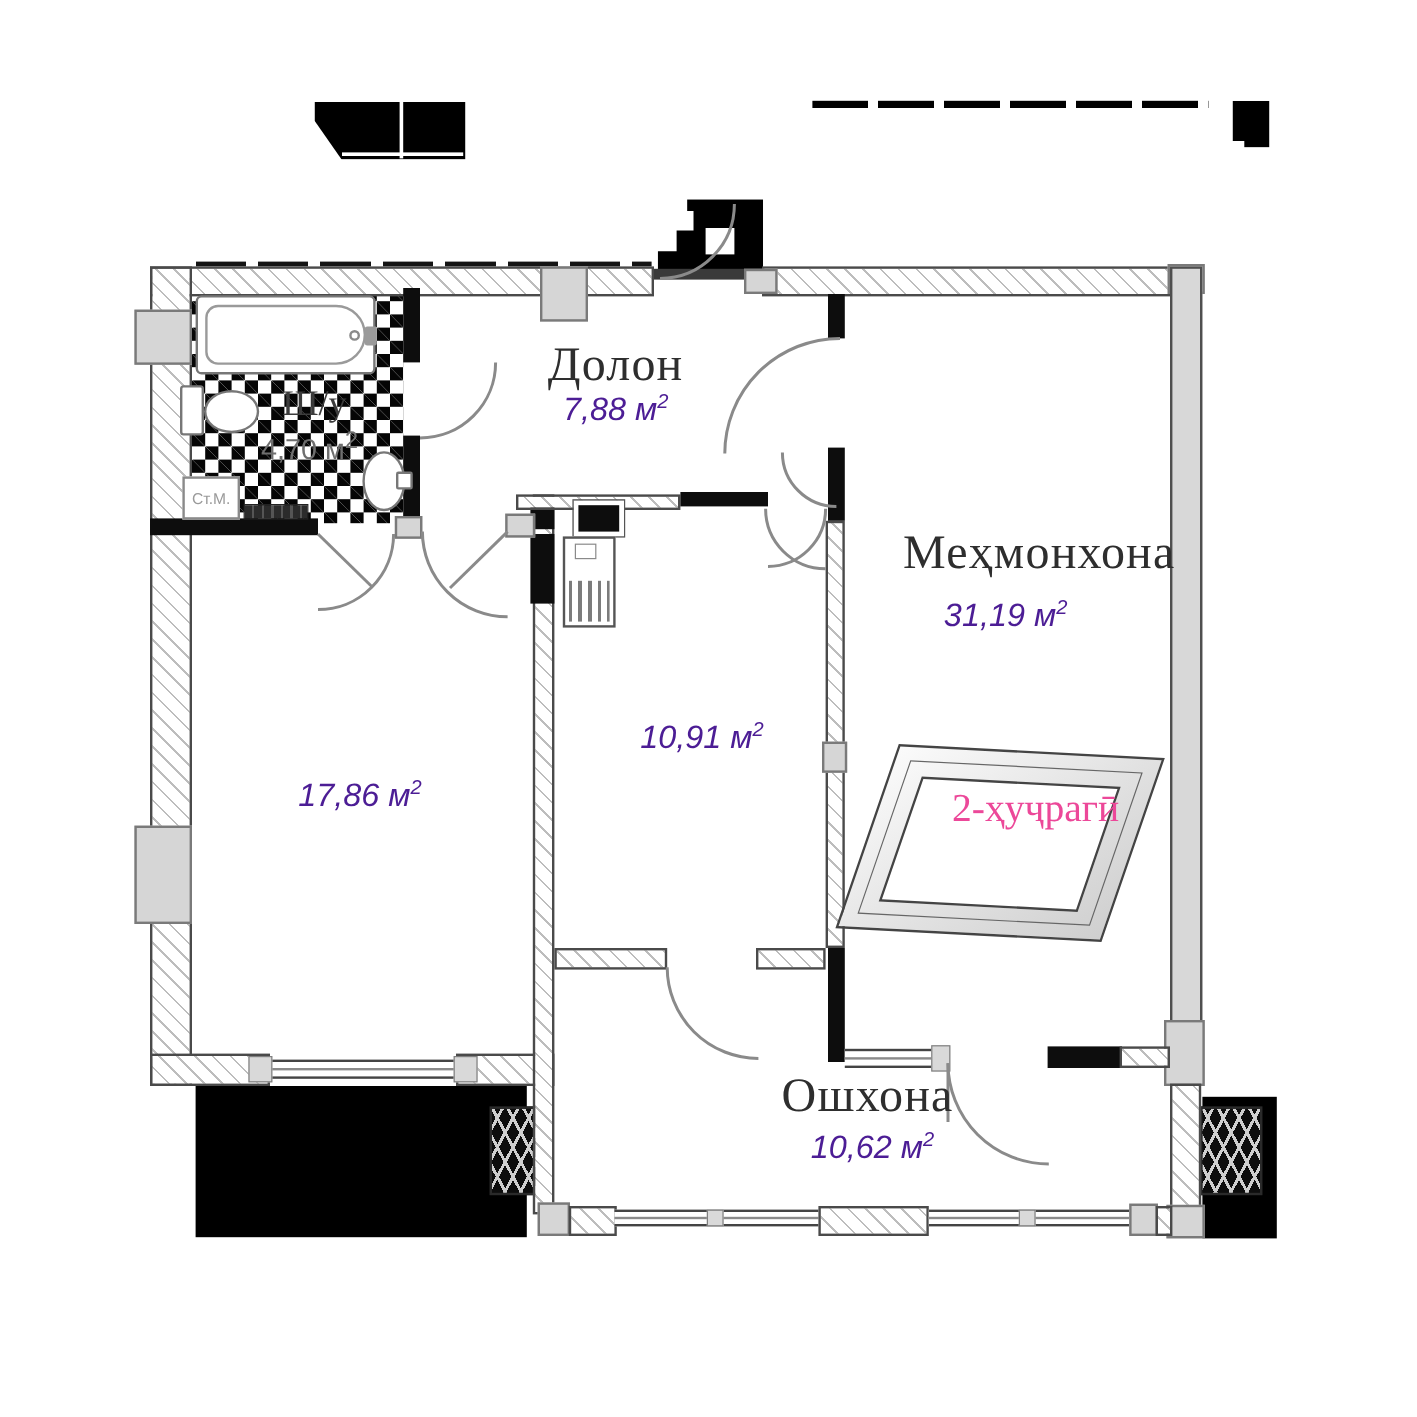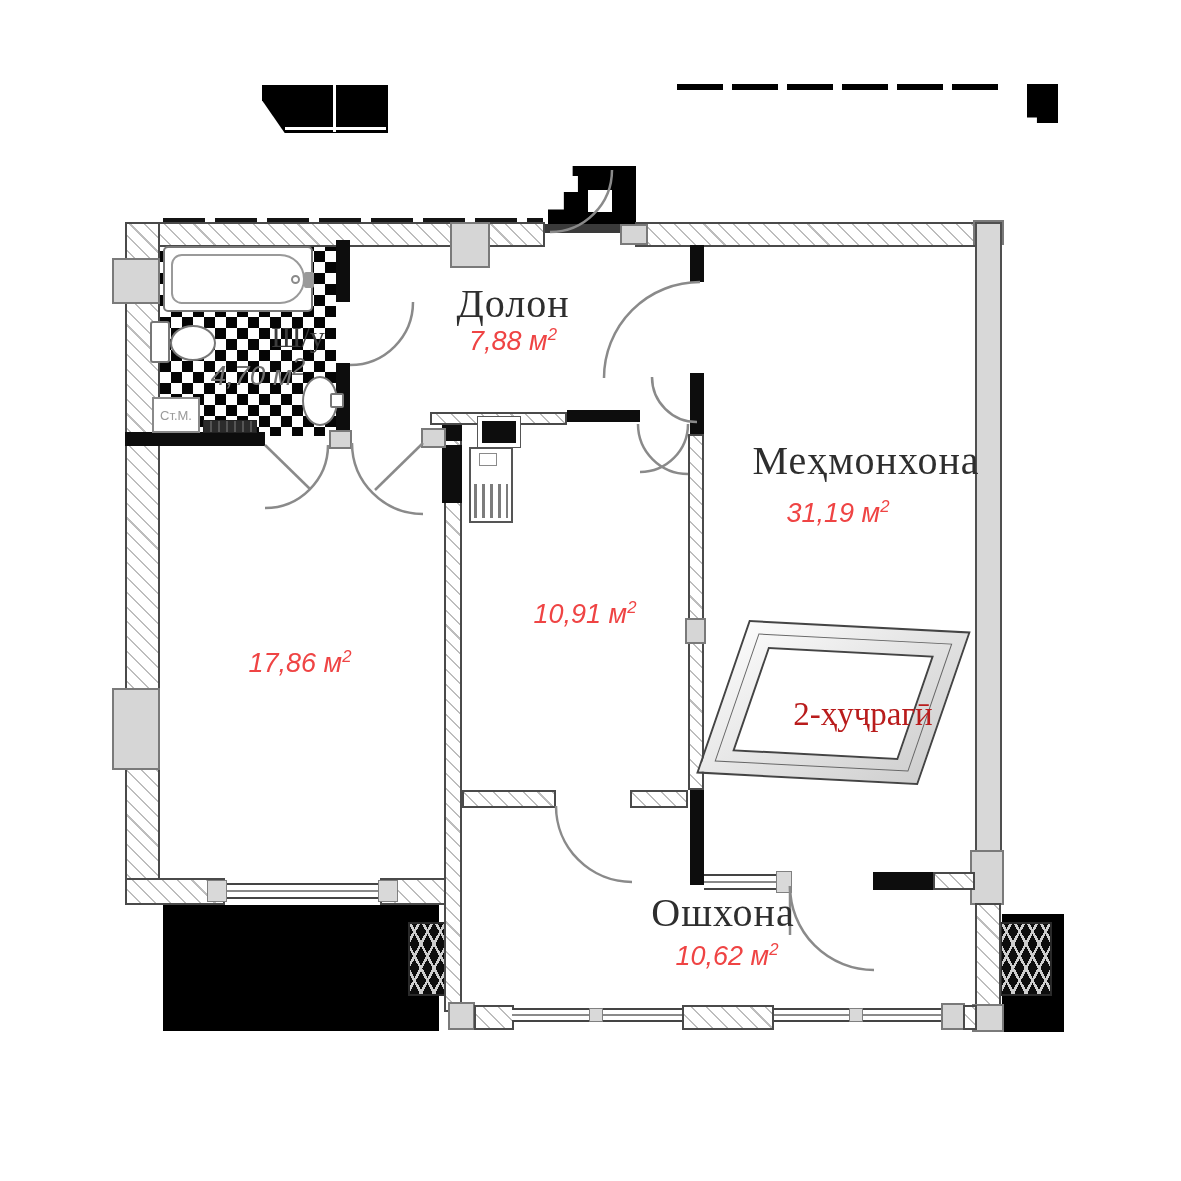--- a/index.html
+++ b/index.html
@@ -27,39 +27,39 @@
   
   .lat{background-color:#0d0d0d;
     background-image:repeating-linear-gradient(62deg,transparent 0 9px,#cfcfcf 9px 11.5px),
                      repeating-linear-gradient(-62deg,transparent 0 9px,#cfcfcf 9px 11.5px);
     border:2.5px solid #2a2a2a;}
   .blk{background:#000;}
   .fix{background:#fff;border:2px solid #777;}
   .rname{position:absolute;transform:translate(-50%,-50%);font-family:"Liberation Serif",serif;
          font-size:40px;color:#2e2e2e;white-space:nowrap;letter-spacing:1px;}
   .rarea{position:absolute;transform:translate(-50%,-50%);font-family:"Liberation Sans",sans-serif;
-         font-style:italic;font-size:27px;color:#ef4444;white-space:nowrap;}
+         font-style:italic;font-size:27px;color:#4c1d95;white-space:nowrap;}
   .rarea sup,.bline sup{font-size:62%;}
   .svgo{position:absolute;left:0;top:0;pointer-events:none;}
   .badge{position:absolute;left:749px;top:620px;width:222px;height:156px;
          transform:rotate(3deg) skewX(-16deg);transform-origin:0 0;
          background:linear-gradient(135deg,#fbfbfb 0%,#e2e2e2 55%,#cfcfcf 100%);
          border:2.5px solid #444;box-sizing:border-box;}
   .badge .bevel{position:absolute;left:12px;right:12px;top:11px;bottom:11px;border:1.5px solid #666;}
   .badge .paper{position:absolute;left:26px;right:26px;top:24px;bottom:22px;background:#fff;border:2.5px solid #444;}
   .btext{position:absolute;left:768px;top:652px;width:190px;text-align:center;
-         font-family:"Liberation Serif",serif;color:#b91c1c;margin-top:40px;}
+         font-family:"Liberation Serif",serif;color:#ec4899;}
   .bline{display:block;font-size:33px;line-height:44px;white-space:nowrap;}
   .stm{position:absolute;left:152px;top:397px;width:48px;height:36px;background:#fff;border:2px solid #8a8a8a;
        font-family:"Liberation Sans",sans-serif;font-size:13px;color:#9a9a9a;
        display:flex;align-items:center;justify-content:center;box-sizing:border-box;}
   .shu{position:absolute;transform:translate(-50%,-50%);font-family:"Liberation Serif",serif;
        font-size:30px;color:#3c3c3c;}
   .shuarea{position:absolute;transform:translate(-50%,-50%);font-family:"Liberation Sans",sans-serif;
-       font-style:italic;font-size:28px;color:#6f6f6f;}
+       font-size:24px;color:#6f6f6f;}
   .stripes{position:absolute;left:3px;right:3px;bottom:3px;height:34px;
        background:repeating-linear-gradient(90deg,#7c7c7c 0 3px,transparent 3px 8px);}
 </style>
 </head>
 <body>
 
 <div class="plan">
 
   <div class="abs blk" style="left:262px;top:85px;width:126px;height:48px;clip-path:polygon(0 0,100% 0,100% 100%,18% 100%,0 32%);"></div>
   <div class="abs" style="left:333px;top:85px;width:3px;height:47px;background:#fff;"></div>
@@ -186,16 +186,16 @@
   <div class="rname" style="left:866px;top:460px;">Меҳмонхона</div>
   <div class="rarea" style="left:838px;top:513px;"><span>31,19 м</span><sup>2</sup></div>
 
   <div class="rarea" style="left:585px;top:614px;"><span>10,91 м</span><sup>2</sup></div>
 
   <div class="rarea" style="left:300px;top:663px;"><span>17,86 м</span><sup>2</sup></div>
 
   <div class="rname" style="left:723px;top:912px;">Ошхона</div>
   <div class="rarea" style="left:727px;top:956px;"><span>10,62 м</span><sup>2</sup></div>
 
-  <div class="shu" style="left:262px;top:337px;margin-left:36px;">Ш/у</div>
+  <div class="shu" style="left:262px;top:337px;">Ш/у</div>
   <div class="shuarea" style="left:258px;top:373px;"><span>4,70 м</span><sup>2</sup></div>
 
 </div>
 
 </body></html>

